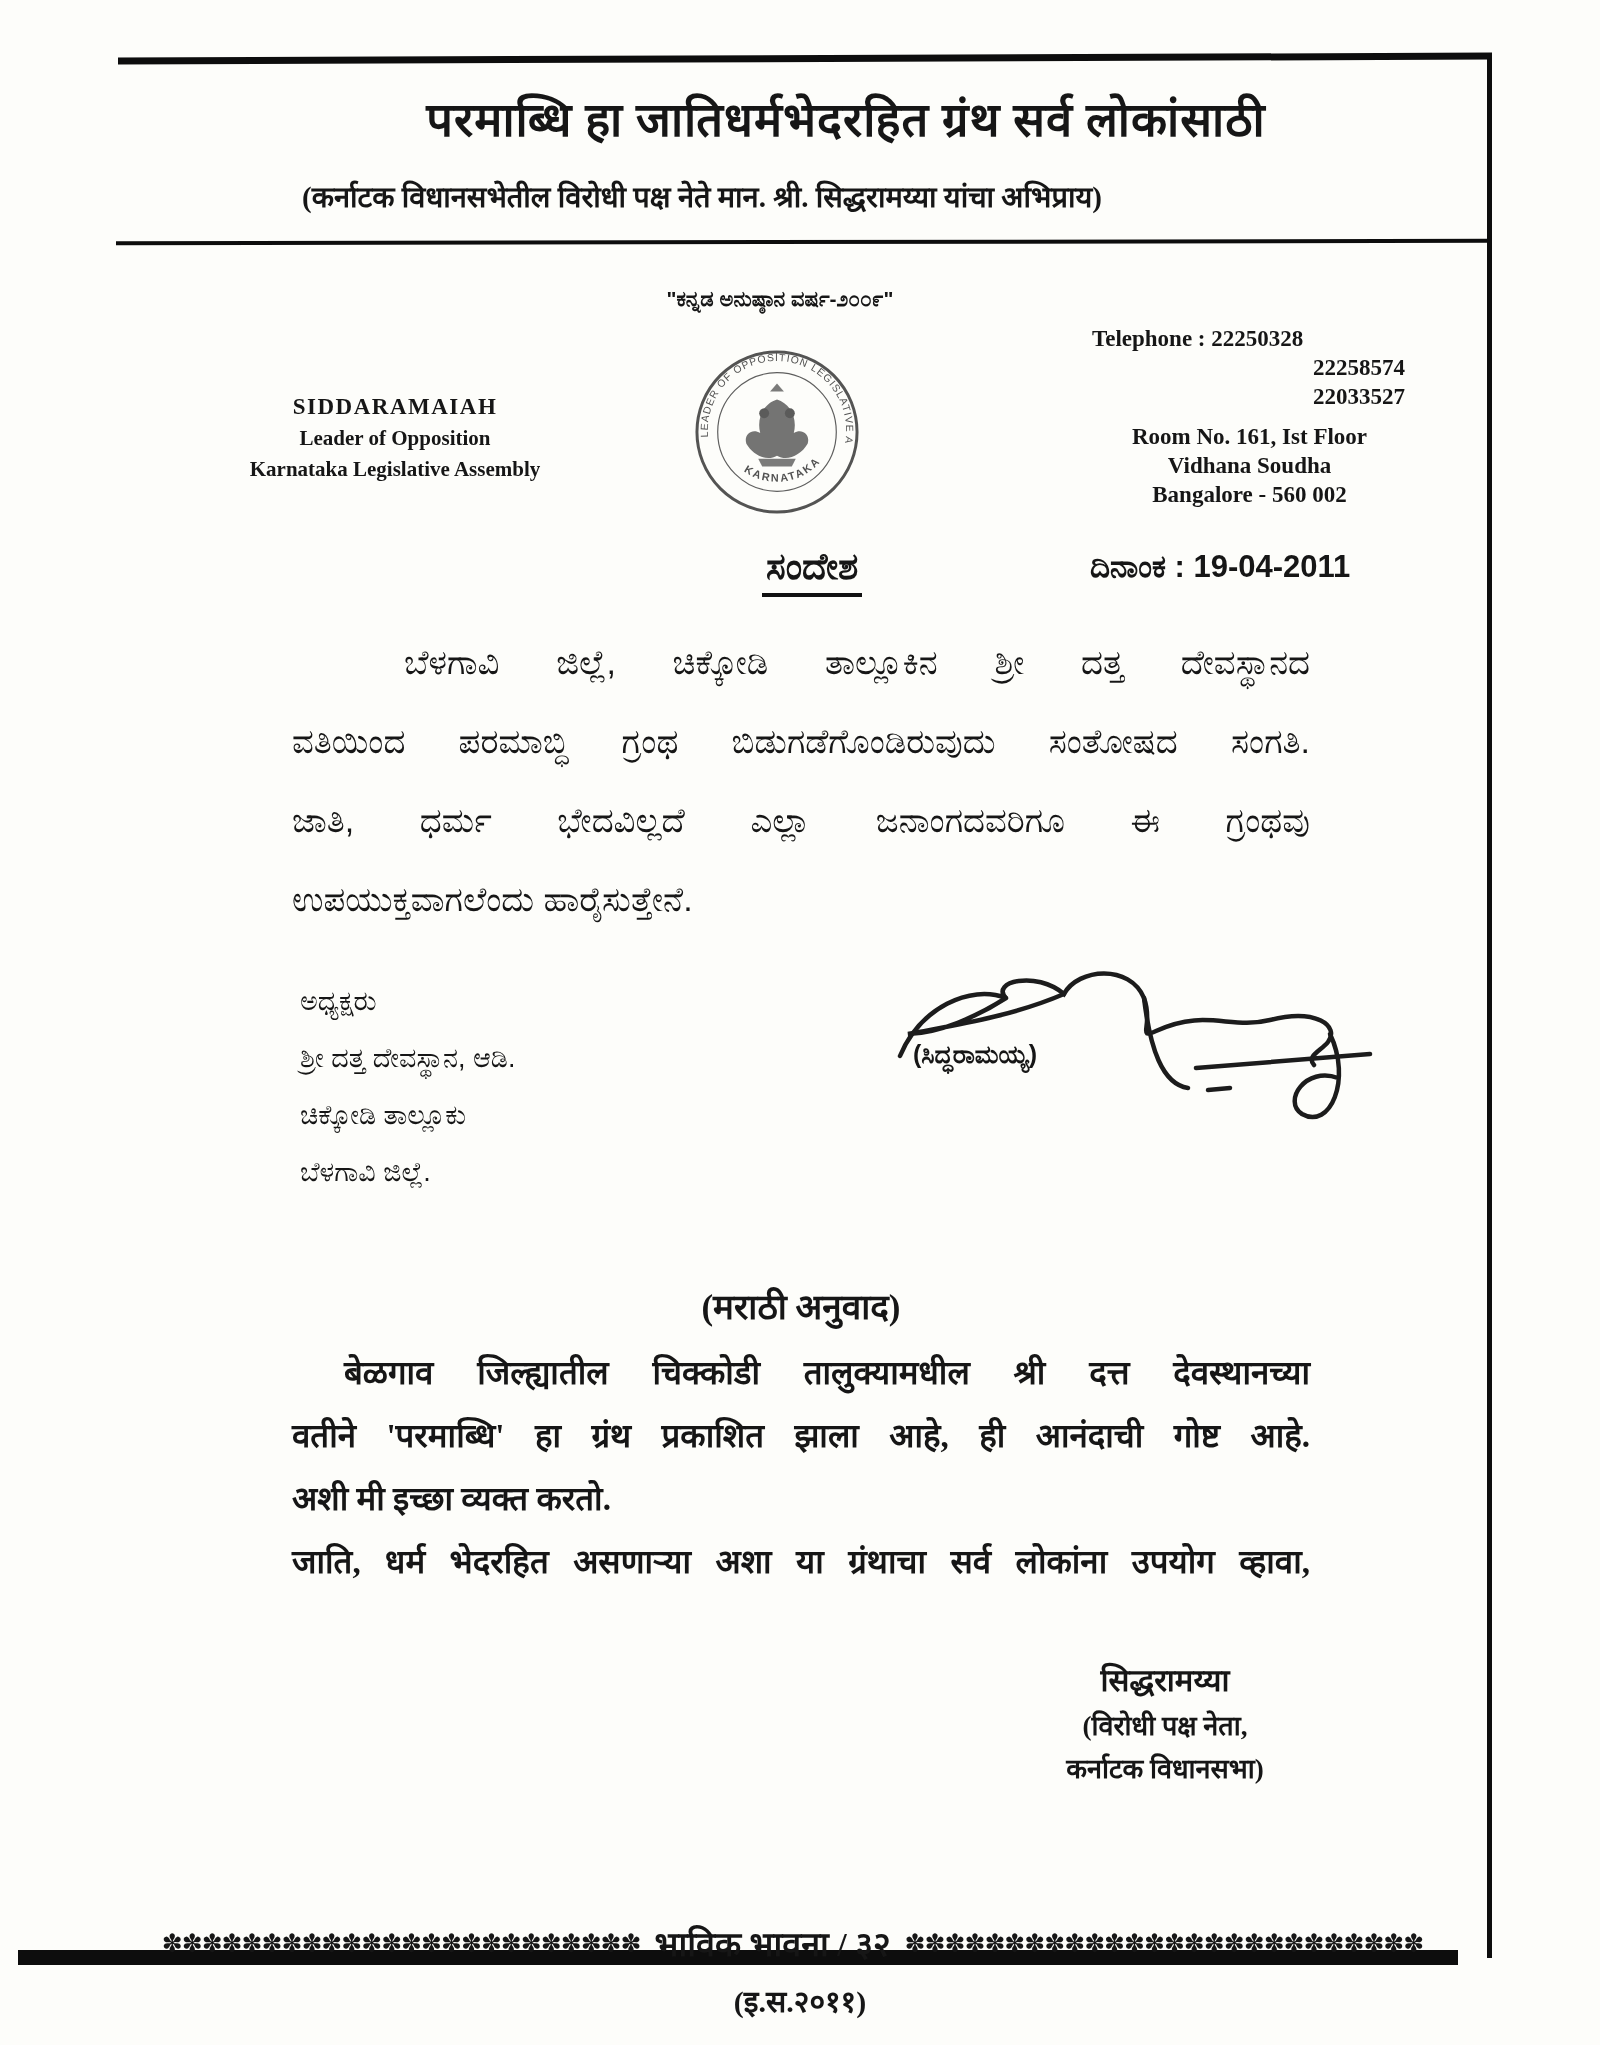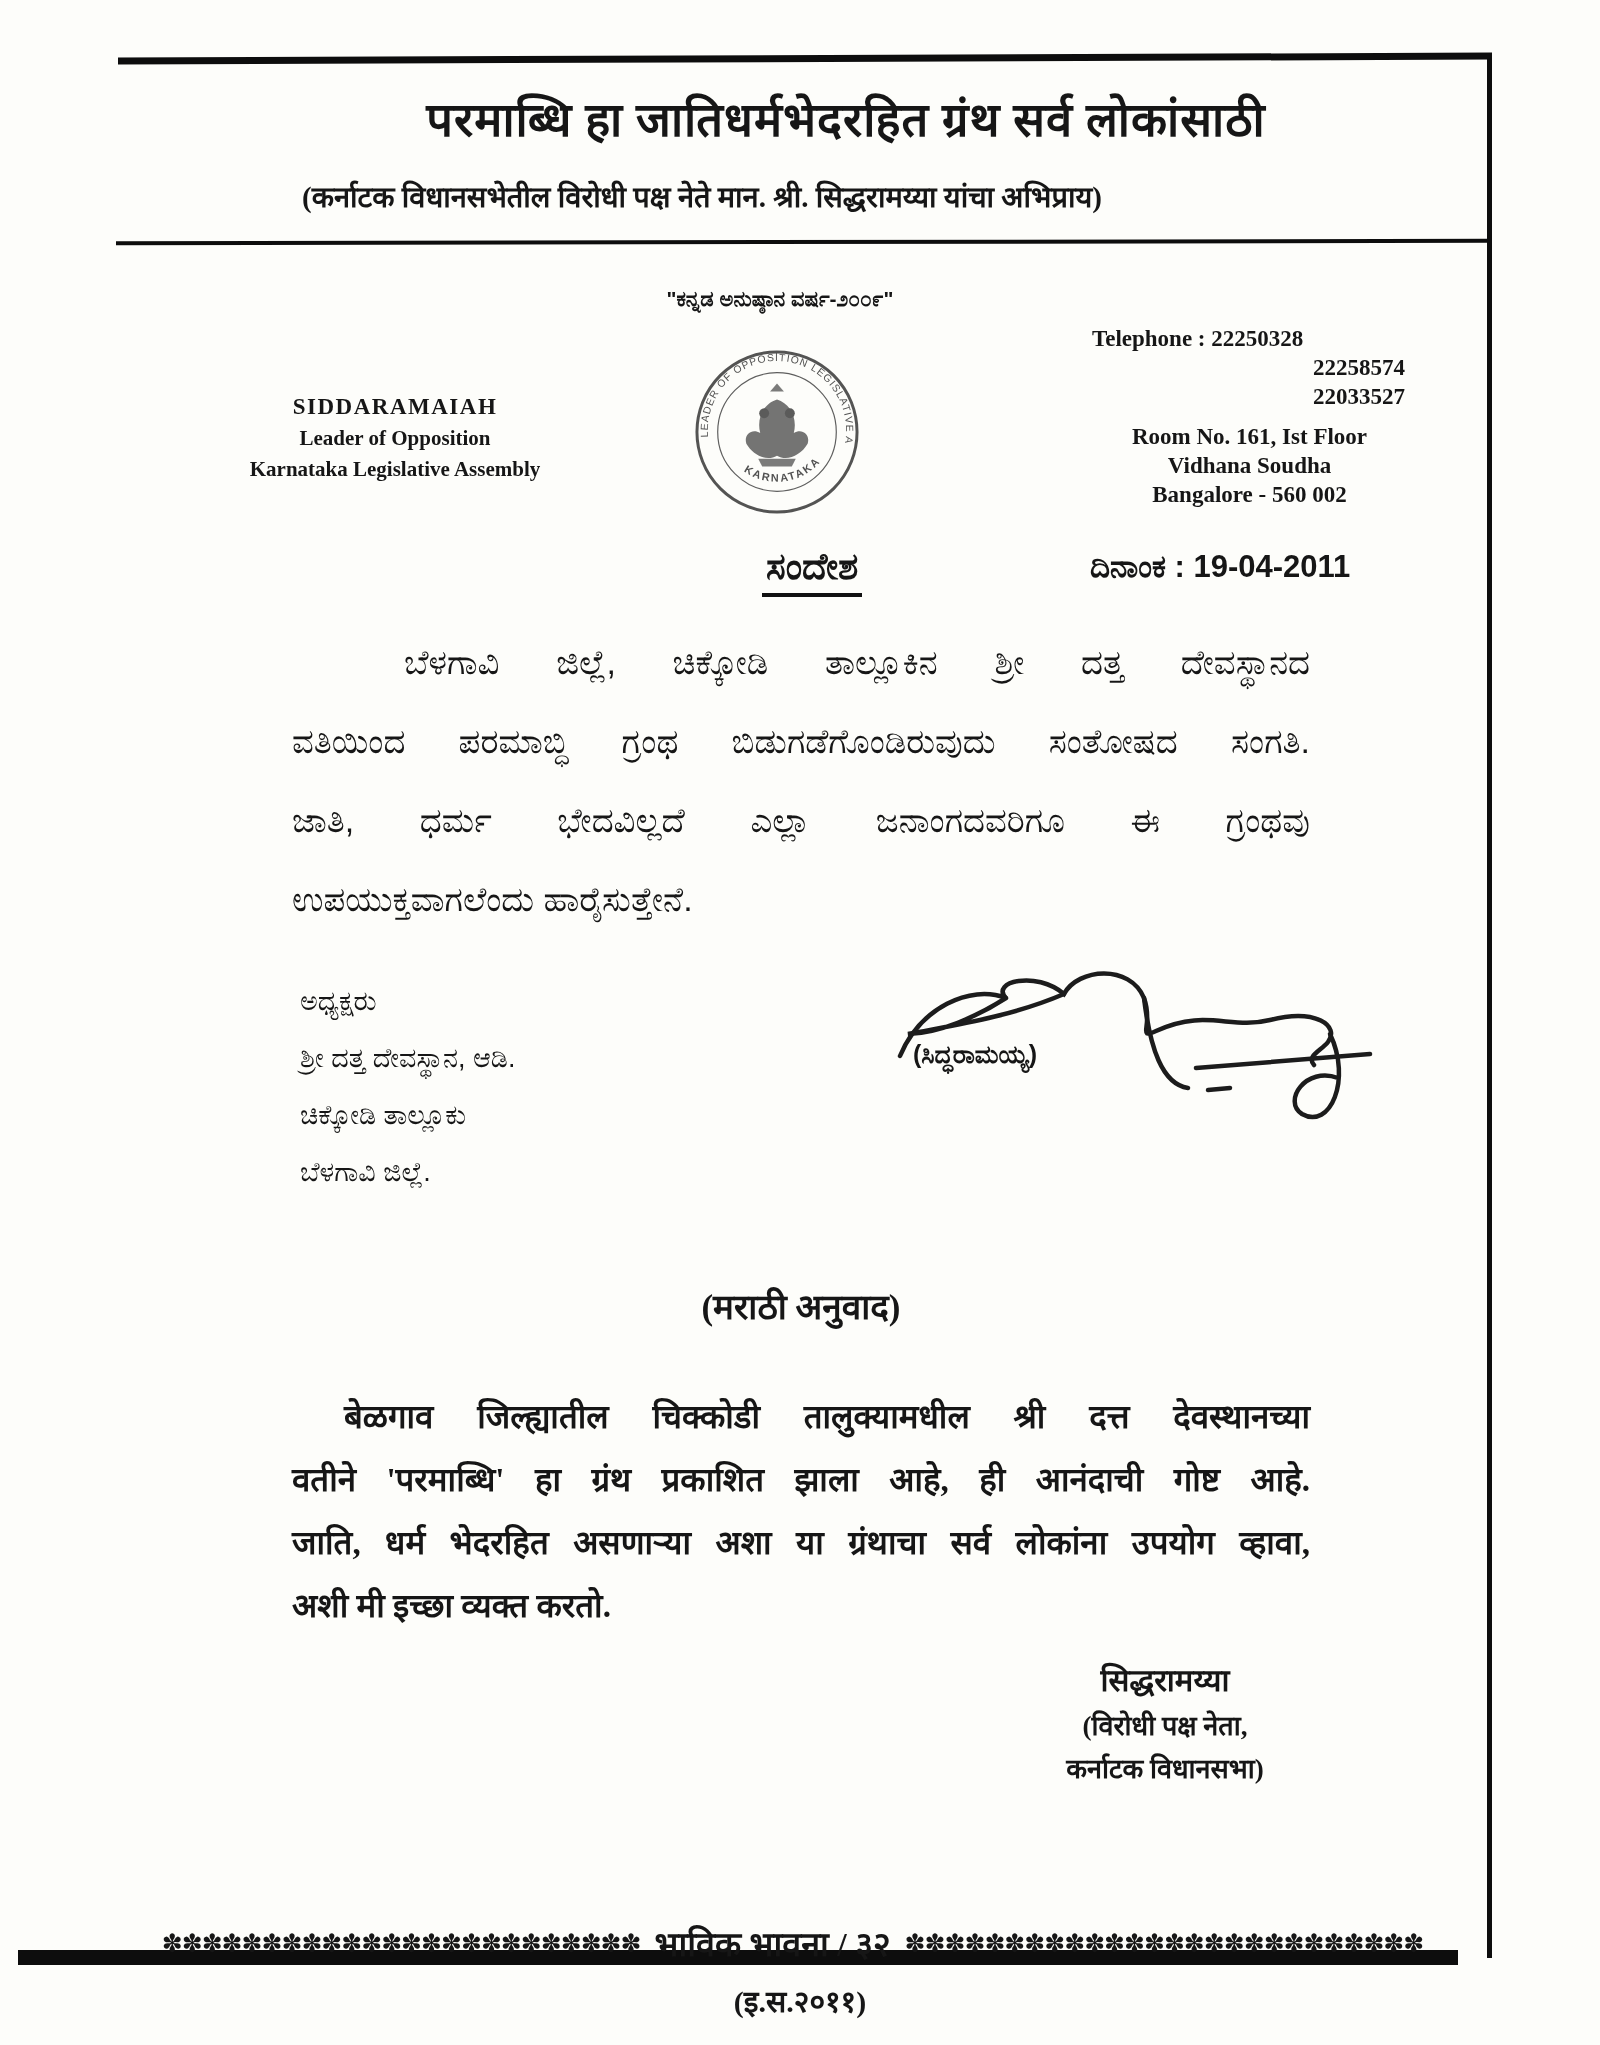--- a/index.html
+++ b/index.html
@@ -29,21 +29,21 @@
   .kn-body .ln{height:79px;line-height:60px;}
   .just{text-align:justify;text-align-last:justify;}
   .indent1{padding-left:112px;box-sizing:border-box;}
   .indent2{padding-left:52px;box-sizing:border-box;}
   
   .signoff{left:300px;top:986px;font-size:27px;font-family:"Liberation Sans",sans-serif;}
   .signoff .ln{height:57px;}
   .sig-name{left:913px;top:1040px;font-size:25px;font-weight:bold;font-family:"Liberation Sans",sans-serif;}
   
   .mr-heading{left:292px;top:1282px;width:1018px;text-align:center;font-size:35px;font-weight:bold;}
-  .mr-body{left:292px;top:1348px;width:1018px;font-size:33px;font-weight:600;margin-top:44px;}
+  .mr-body{left:292px;top:1348px;width:1018px;font-size:33px;font-weight:600;}
   .mr-body .ln{height:63px;line-height:50px;}
   .mr-sign{left:1015px;top:1658px;width:300px;text-align:center;}
   .mr-sign .name{font-size:31px;font-weight:bold;}
   .mr-sign .ln{font-size:27px;font-weight:600;margin-top:6px;}
   
   .footer-row{left:100px;top:1920px;width:1385px;display:flex;align-items:center;justify-content:center;white-space:nowrap;overflow:hidden;}
   .ornament{font-size:25px;letter-spacing:-1px;font-family:"DejaVu Sans",sans-serif;flex:0 1 auto;overflow:hidden;}
   .footer-center{font-size:34px;font-weight:bold;margin:0 14px;flex:0 0 auto;}
   .year-line{left:0;top:1980px;width:1600px;text-align:center;font-size:30px;font-weight:bold;}
   .seal{left:693px;top:348px;width:168px;height:168px;opacity:.82;}
@@ -126,22 +126,22 @@
       <path d="M330 152 L352 150"></path>
     </g>
   </svg>
   <div class="abs sig-name">(ಸಿದ್ಧರಾಮಯ್ಯ)</div>
 
   <div class="abs mr-heading">(मराठी अनुवाद)</div>
 
   <div class="abs mr-body">
     <div class="ln just indent2">बेळगाव जिल्ह्यातील चिक्कोडी तालुक्यामधील श्री दत्त देवस्थानच्या</div>
     <div class="ln just">वतीने 'परमाब्धि' हा ग्रंथ प्रकाशित झाला आहे, ही आनंदाची गोष्ट आहे.</div>
+    <div class="ln">अशी मी इच्छा व्यक्त करतो.</div>
     <div class="ln just">जाति, धर्म भेदरहित असणाऱ्या अशा या ग्रंथाचा सर्व लोकांना उपयोग व्हावा,</div>
-    <div class="ln">अशी मी इच्छा व्यक्त करतो.</div>
   </div>
 
   <div class="abs mr-sign">
     <div class="name">सिद्धरामय्या</div>
     <div class="ln">(विरोधी पक्ष नेता,</div>
     <div class="ln">कर्नाटक विधानसभा)</div>
   </div>
 
   <div class="abs footer-row">
     <span class="ornament">✽✽✽✽✽✽✽✽✽✽✽✽✽✽✽✽✽✽✽✽✽✽✽✽</span>

